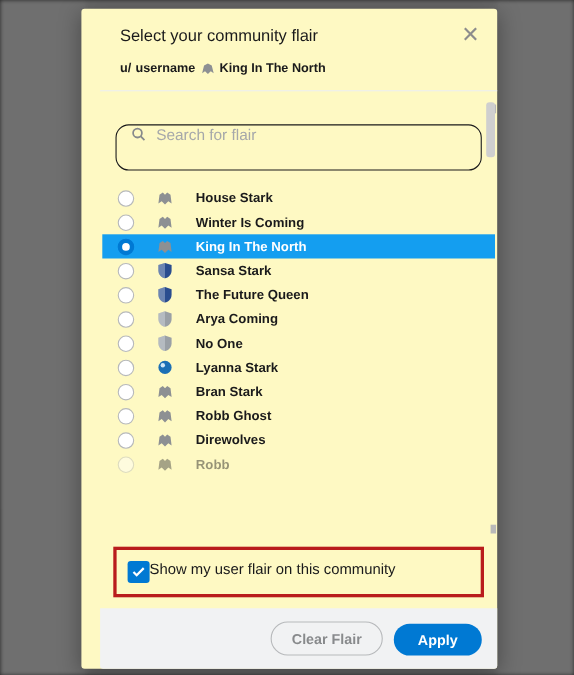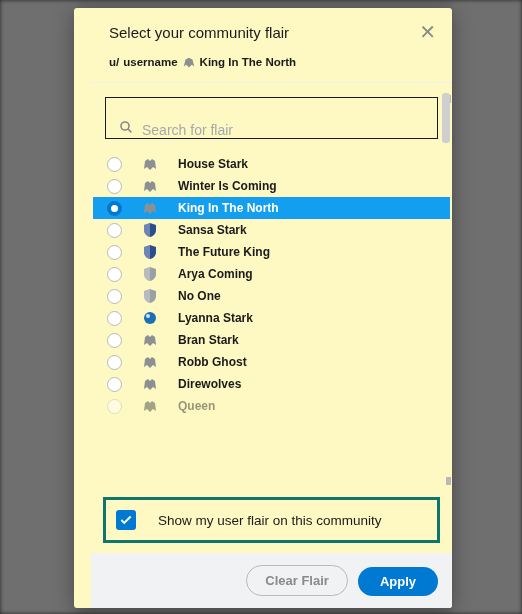--- a/index.html
+++ b/index.html
@@ -61,25 +61,25 @@
   .divider { height: 1px; background: #edeff1; margin: 0; }
 
   .scroll-area {
     position: relative;
     flex: 1 1 auto;
     padding: 14px 10px 2px 10px;
     overflow: hidden;
   }
   .search-wrap {
     border: 1.5px solid #1a1a1b;
-    border-radius: 0;
+    border-radius: 12px;
     height: 42px;
-    display: flex; align-items: flex-end;
+    display: flex; align-items: flex-start;
     padding: 0 12px; gap: 8px;
-    margin: 0 4px 14px 4px;
+    margin: 16px 4px 14px 4px;
   }
   .search-wrap svg { width: 16px; height: 16px; color: #878a8c; }
   .search-input {
     border: none; outline: none; flex: 1;
     font-size: 14px; color: #878a8c; background: transparent;
   }
   .search-input::placeholder { color: #a6a8aa; }
 
   .flair-list { list-style: none; margin: 0 2px; }
   .flair-item {
@@ -112,23 +112,23 @@
     background: #cfcfcf; border-radius: 3px;
   }
   .scrollbar-tiny {
     position: absolute; top: 12px; right: 1px; width: 5px; height: 8px;
     background: #b9b9b9;
   }
   .scrollbar-tiny.bot { top: auto; bottom: 4px; }
 
   .checkbox-row {
     margin: 8px 12px 10px 12px;
-    border: 3px solid #0f766e;
+    border: 3px solid #b91c1c;
     padding: 10px 10px;
-    display: flex; align-items: center; gap: 22px;
+    display: flex; align-items: flex-start; gap: 0;
     font-size: 13.5px; font-weight: 500; color: #1a1a1b;
   }
   .cbox {
     width: 20px; height: 20px; border-radius: 3px;
     background: #0079d3; display: flex; align-items: center; justify-content: center;
     flex-shrink: 0;
   }
   .cbox svg { width: 14px; height: 14px; color: #fff; }
 
   .footer {
@@ -224,21 +224,21 @@
               <path fill="#e9edf3" d="M8 1 L8 15 C5 14.5 2 12 2 8 V3 Z" opacity="0.35"></path>
             </svg></span>
           <span>Sansa Stark</span>
         </li>
         <li class="flair-item">
           <span class="radio"></span>
           <span class="flair-badge sig"><svg viewBox="0 0 16 16">
               <path fill="#2a4d8f" d="M8 1 L14 3 V8 C14 12 11 14.5 8 15 C5 14.5 2 12 2 8 V3 Z"></path>
               <path fill="#e9edf3" d="M8 1 L8 15 C5 14.5 2 12 2 8 V3 Z" opacity="0.35"></path>
             </svg></span>
-          <span>The Future King</span>
+          <span>The Future Queen</span>
         </li>
         <li class="flair-item">
           <span class="radio"></span>
           <span class="flair-badge sig"><svg viewBox="0 0 16 16">
               <path fill="#9aa0a6" d="M8 1 L14 3 V8 C14 12 11 14.5 8 15 C5 14.5 2 12 2 8 V3 Z"></path>
               <path fill="#e9edf3" d="M8 1 L8 15 C5 14.5 2 12 2 8 V3 Z" opacity="0.35"></path>
             </svg></span>
           <span>Arya Coming</span>
         </li>
         <li class="flair-item">
@@ -276,21 +276,21 @@
           <span class="flair-badge sig"><svg viewBox="0 0 16 16">
               <path fill="#8d9093" d="M2 13 L3 5 L6 3 L8 5 L10 3 L13 5 L14 13 L11 11 L8 14 L5 11 Z"></path>
             </svg></span>
           <span>Direwolves</span>
         </li>
         <li class="flair-item ghost-item">
           <span class="radio"></span>
           <span class="flair-badge sig"><svg viewBox="0 0 16 16">
               <path fill="#3b3c3d" d="M2 13 L3 5 L6 3 L8 5 L10 3 L13 5 L14 13 L11 11 L8 14 L5 11 Z"></path>
             </svg></span>
-          <span>Queen</span>
+          <span>Robb</span>
         </li>
       </ul>
   </div>
 
   <div class="checkbox-row">
     <span class="cbox">
       <svg viewBox="0 0 24 24" fill="none" stroke="currentColor" stroke-width="3.5">
           <polyline points="4 12 9 17 20 6"></polyline>
         </svg>
     </span>

